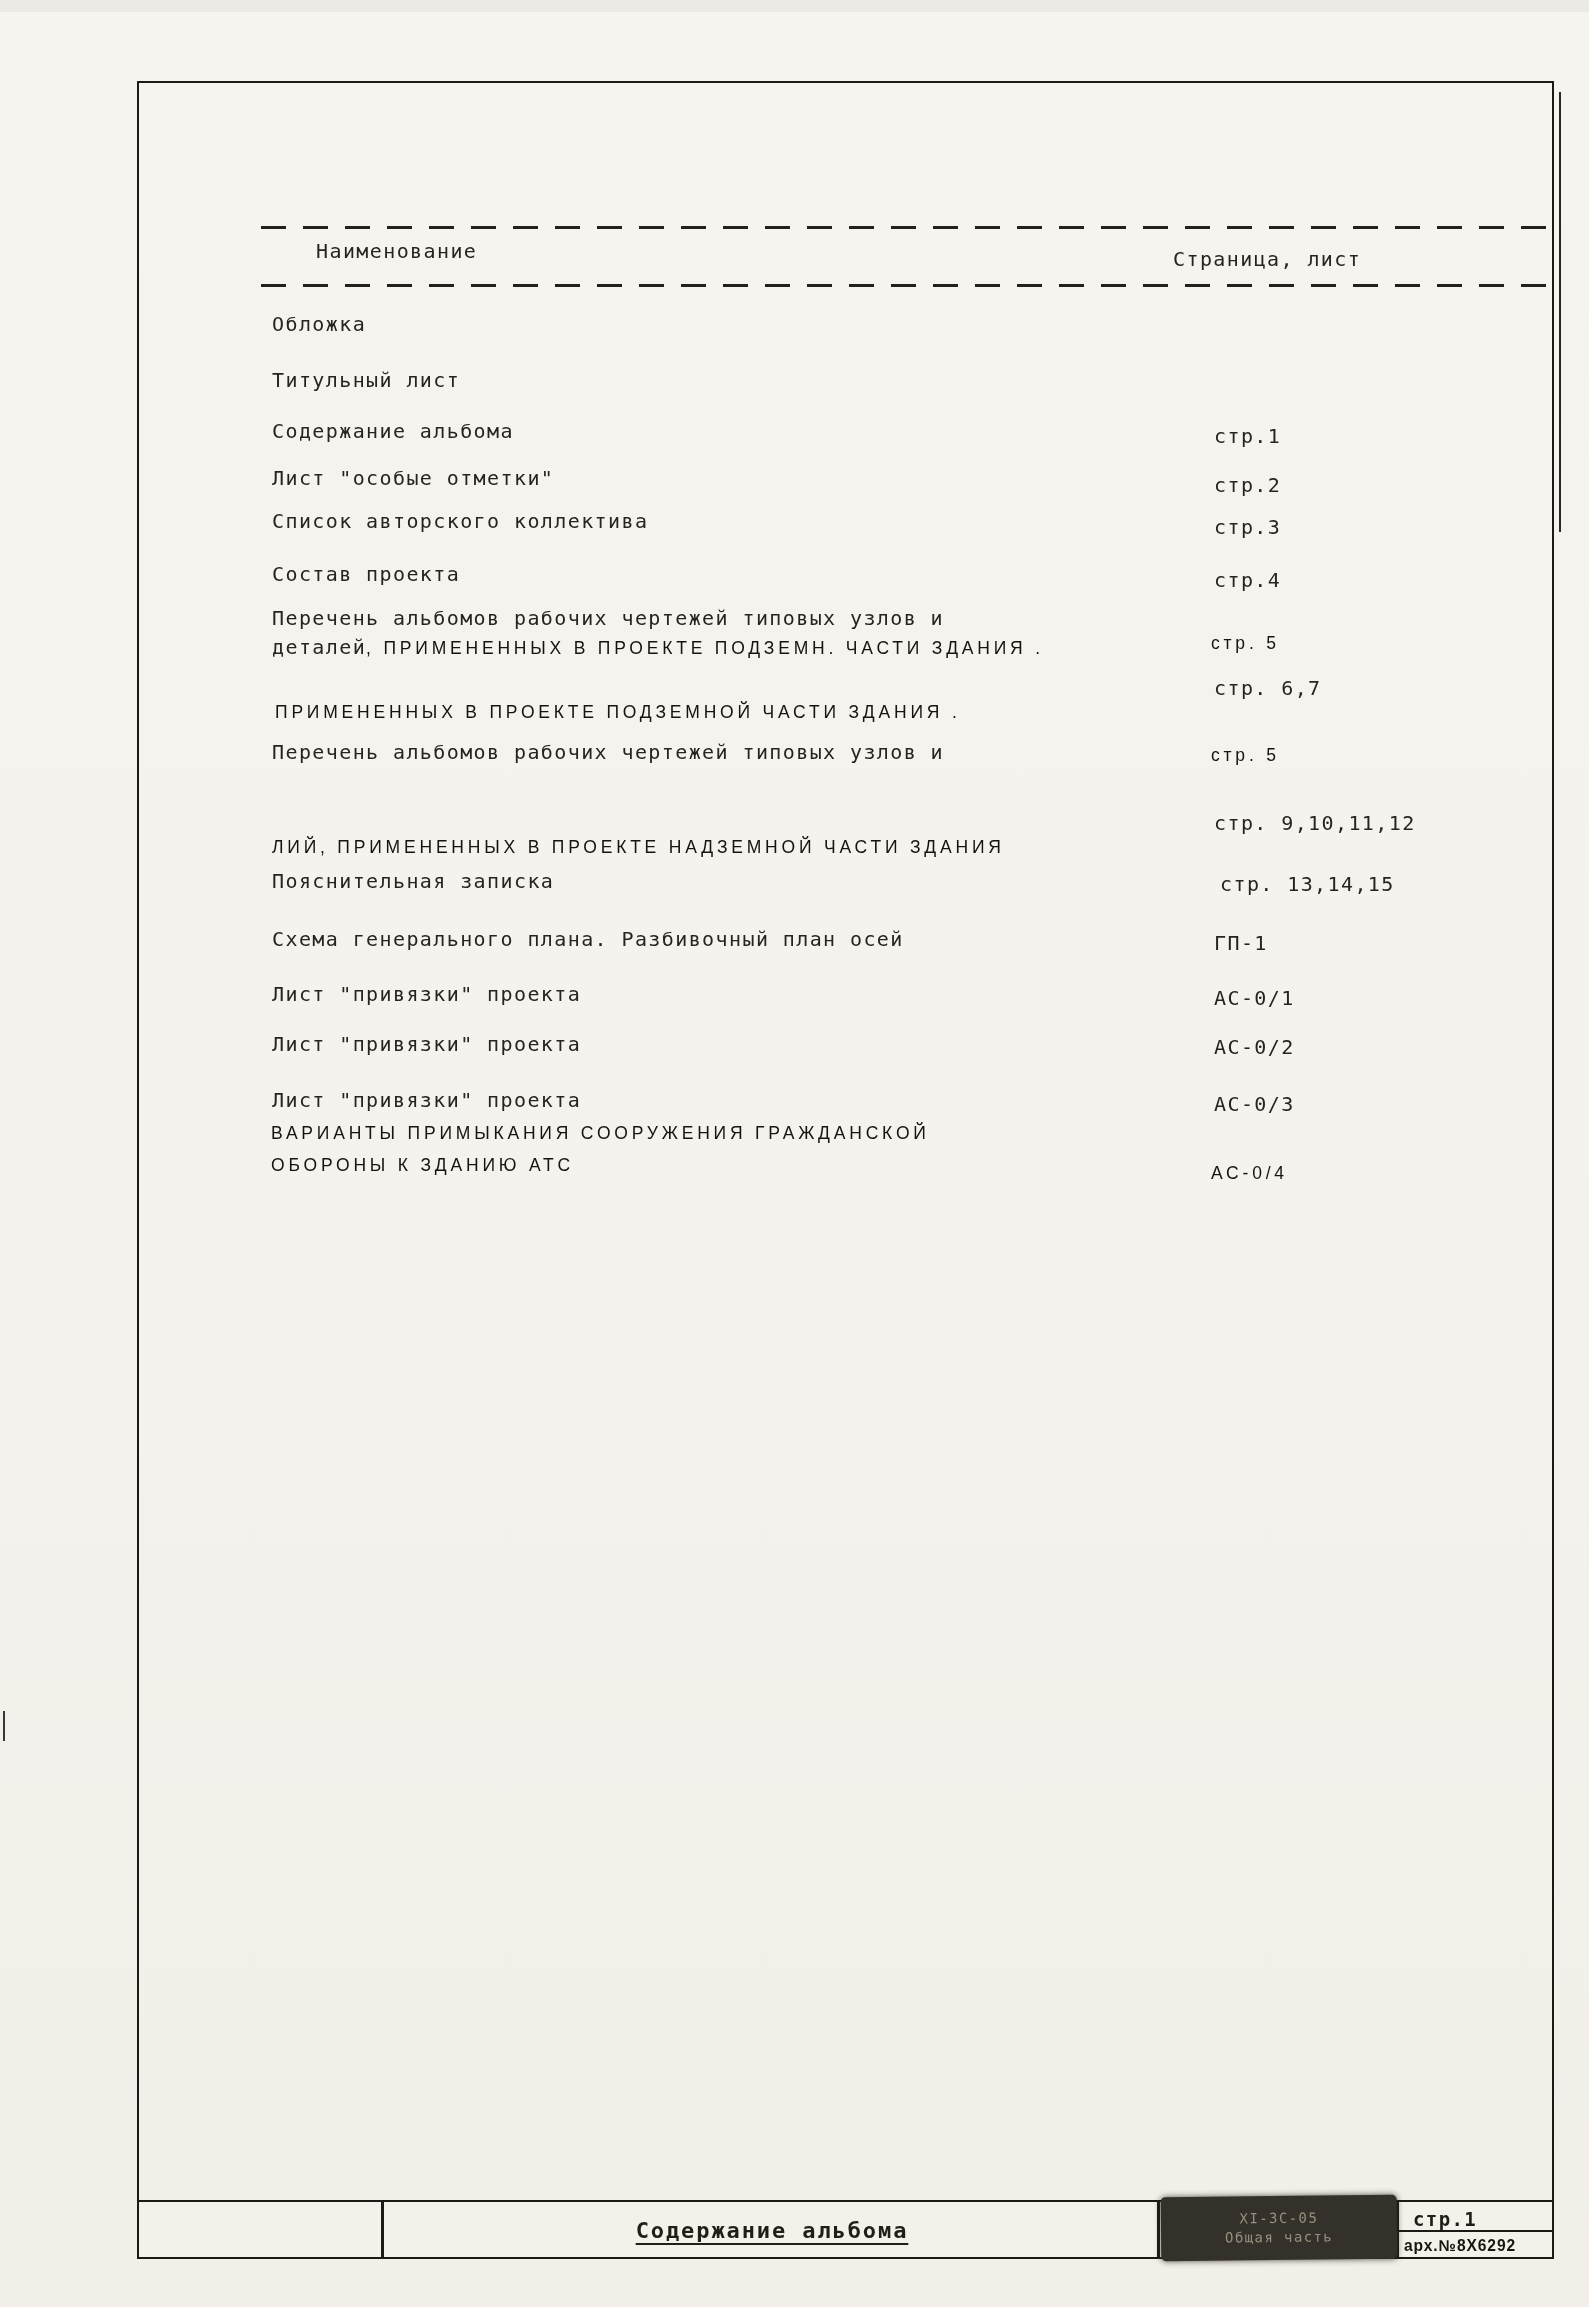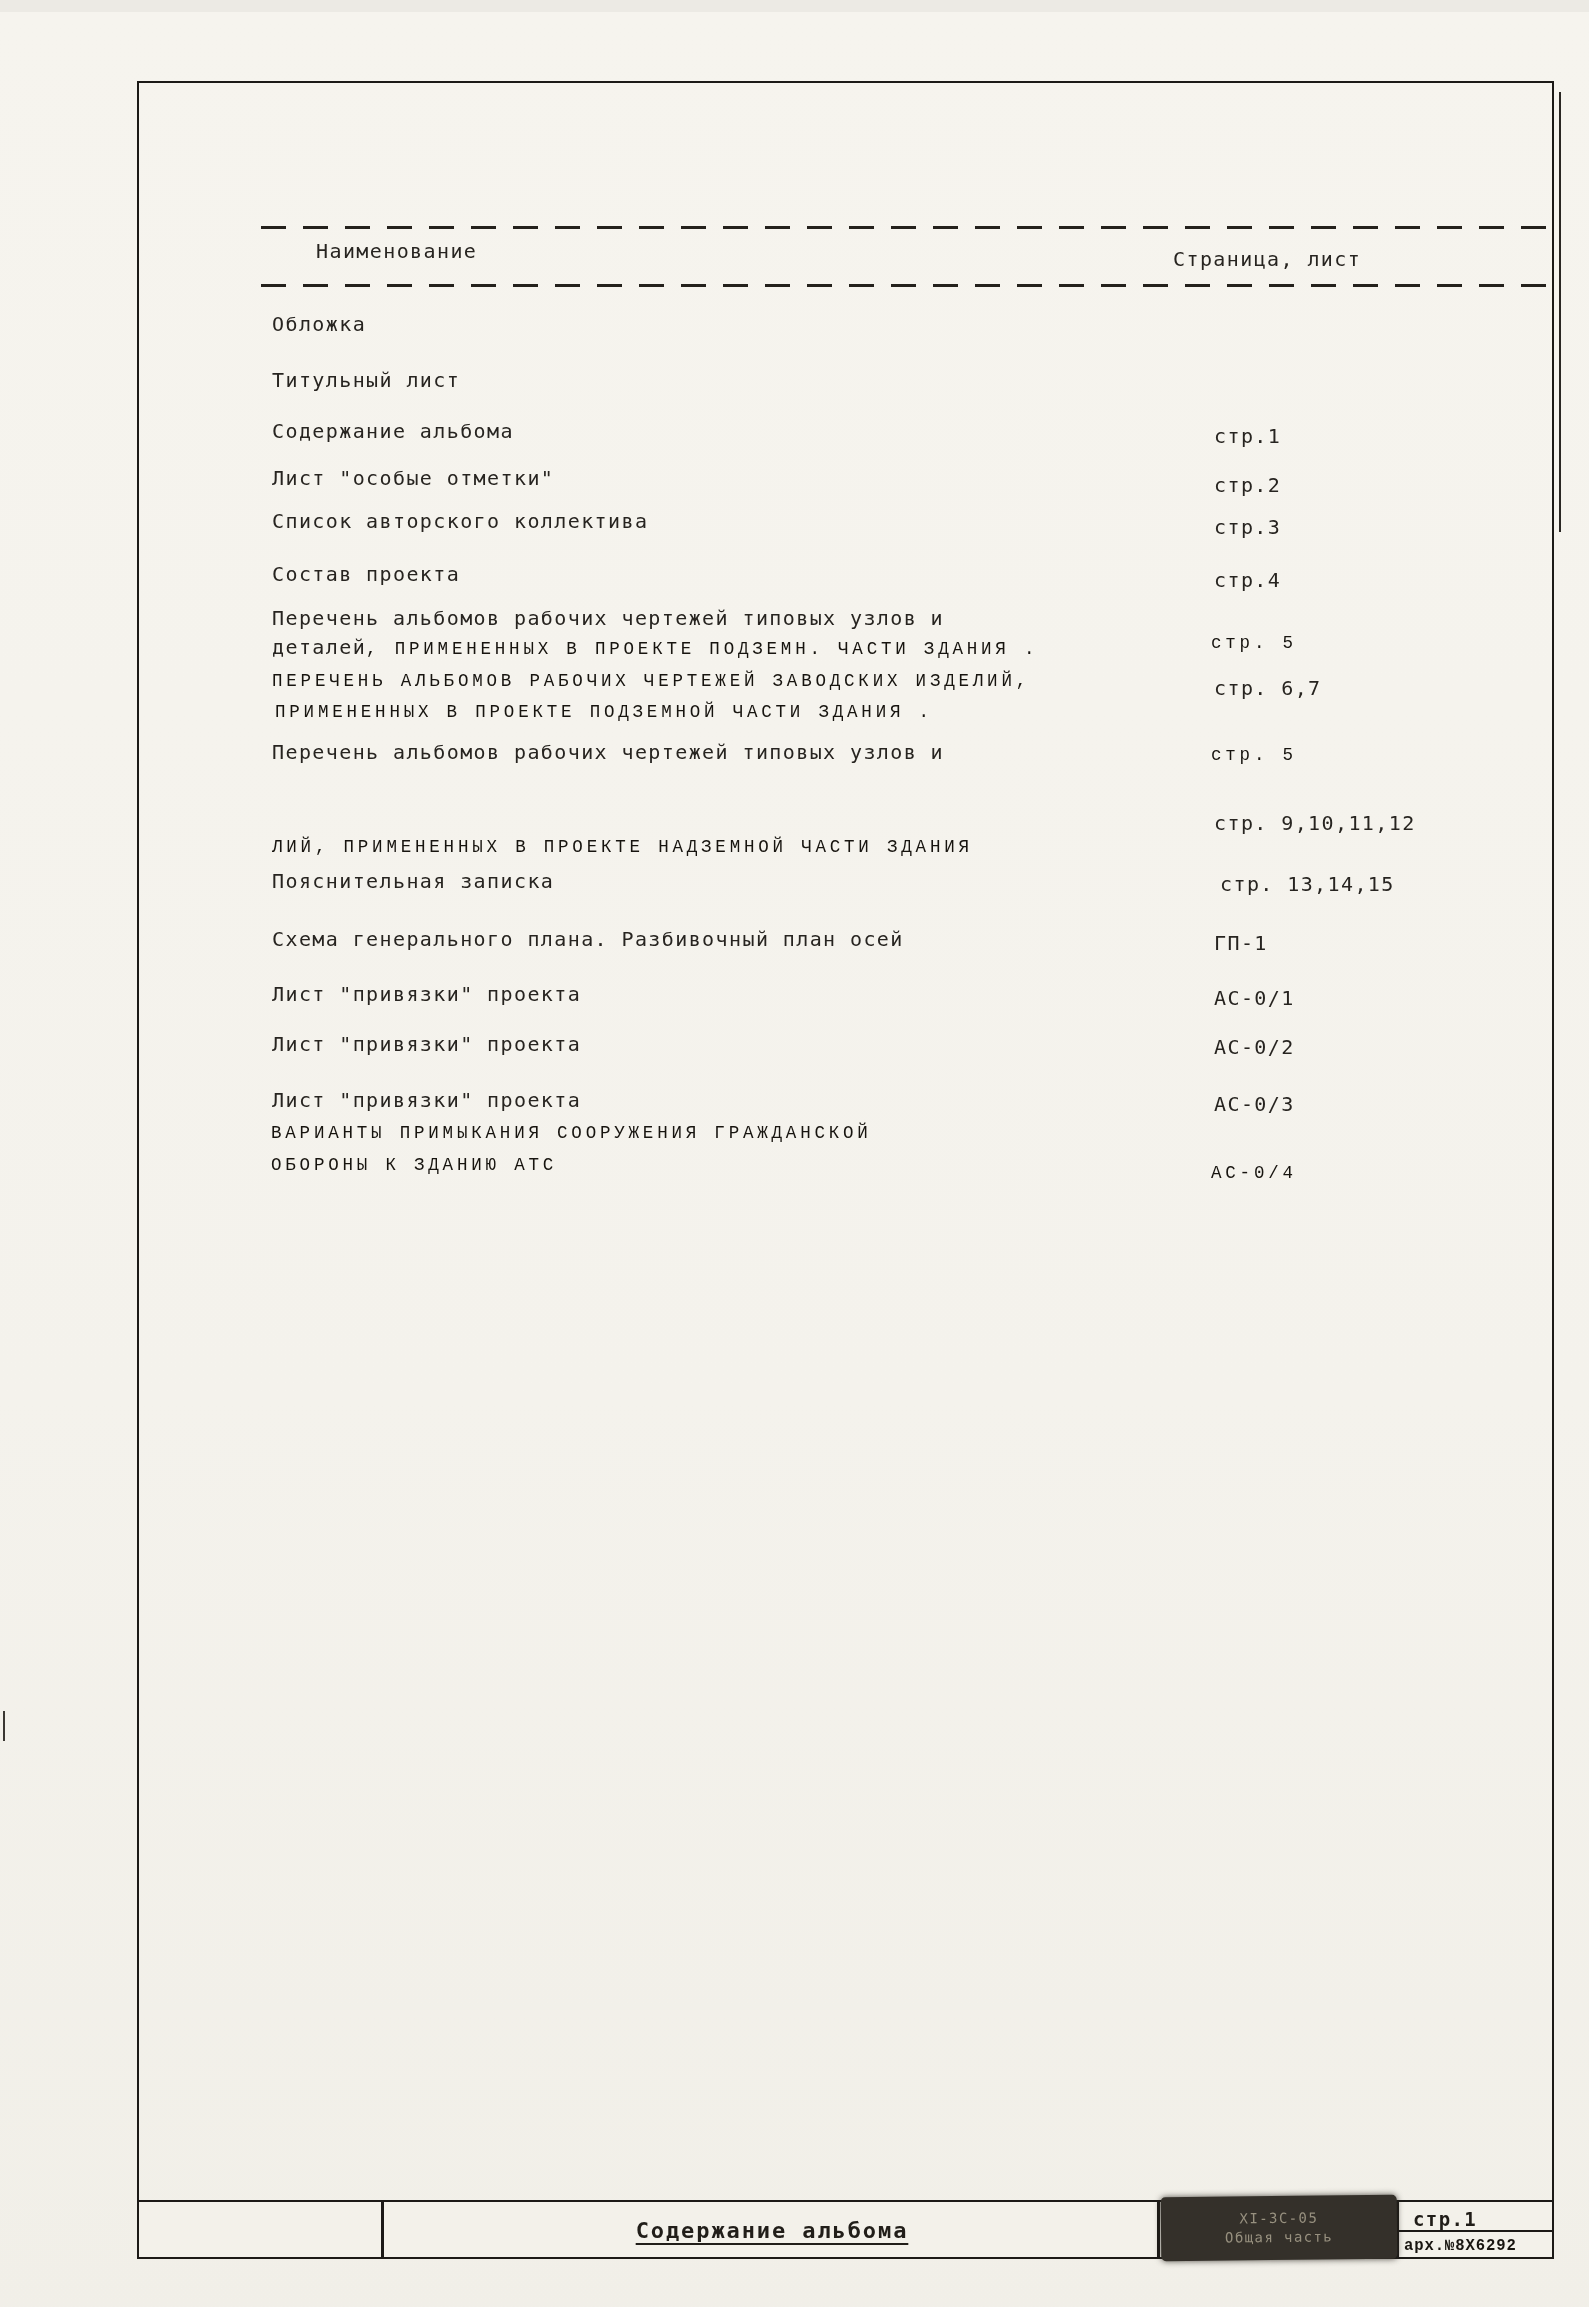--- a/index.html
+++ b/index.html
@@ -31,21 +31,21 @@
   .dash {
     position: absolute; left: 261px; width: 1286px; height: 2.8px;
     background: repeating-linear-gradient(90deg, #24211c 0 24.6px, transparent 24.6px 42px);
   }
   .txt { position: absolute; line-height: 1.15; white-space: pre; }
   .typed {
     font-family: "DejaVu Sans Mono", "Liberation Mono", monospace;
     font-size: 20px; letter-spacing: 1.4px; color: #272420;
   }
   .hand {
-    font-family: Liberation Mono, monospace;
+    font-family: Liberation Sans, sans-serif;
     font-size: 17.5px; letter-spacing: 3.8px; color: #17140f;
   }
   .up { text-transform: uppercase; }
 
   
   .tblock {
     position: absolute; left: 137px; top: 2188px;
     width: 1417px; height: 59px;
     border: 2.8px solid #1c1a17; box-sizing: border-box;
     background: #f3f1ea;
@@ -110,21 +110,20 @@
   <div class="txt typed" style="left:272px;top:498px">Список авторского коллектива</div>
   <div class="txt typed" style="left:1214px;top:504px">стр.3</div>
 
   <div class="txt typed" style="left:272px;top:551px">Состав проекта</div>
   <div class="txt typed" style="left:1214px;top:557px">стр.4</div>
 
   <div class="txt typed" style="left:272px;top:595px">Перечень альбомов рабочих чертежей типовых узлов и</div>
   <div class="txt" style="left:272px;top:624px"><span class="typed">деталей</span><span class="hand up">, примененных в проекте подземн. части здания .</span></div>
   <div class="txt hand" style="left:1211px;top:621px">стр. 5</div>
 
-  <div class="txt hand up" style="left:272px;top:659px">Перечень альбомов рабочих чертежей заводских изделий,</div>
   <div class="txt hand up" style="left:275px;top:690px">примененных в проекте подземной части здания .</div>
   <div class="txt typed" style="left:1214px;top:665px">стр. 6,7</div>
 
   <div class="txt typed" style="left:272px;top:729px">Перечень альбомов рабочих чертежей типовых узлов и</div>
   <div class="txt hand" style="left:1211px;top:733px">стр. 5</div>
 
   <div class="txt hand up" style="left:272px;top:825px">лий, примененных в проекте надземной части здания</div>
   <div class="txt typed" style="left:1214px;top:800px">стр. 9,10,11,12</div>
 
   <div class="txt typed" style="left:272px;top:858px">Пояснительная записка</div>

